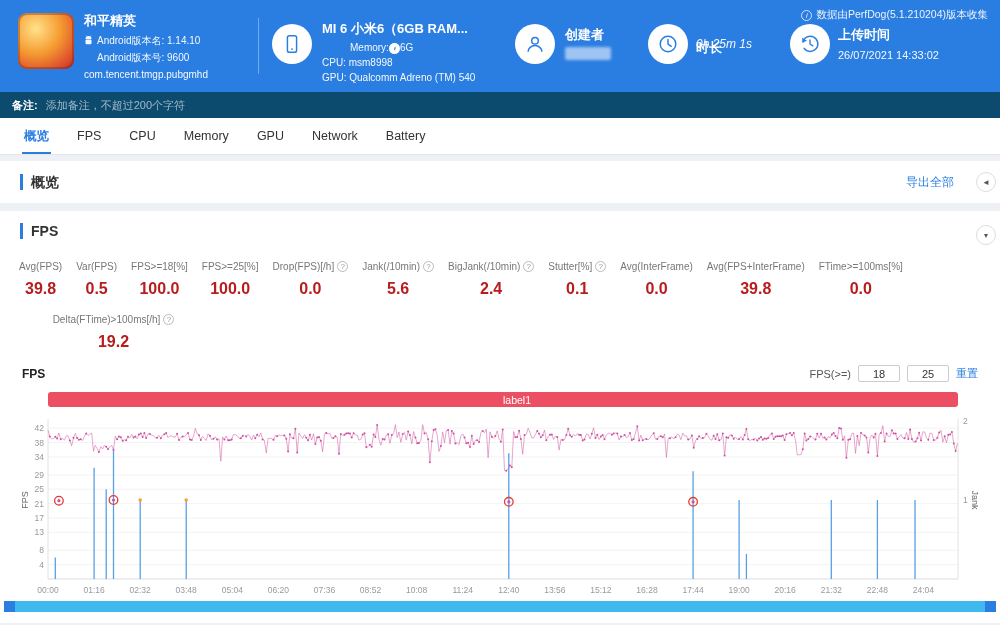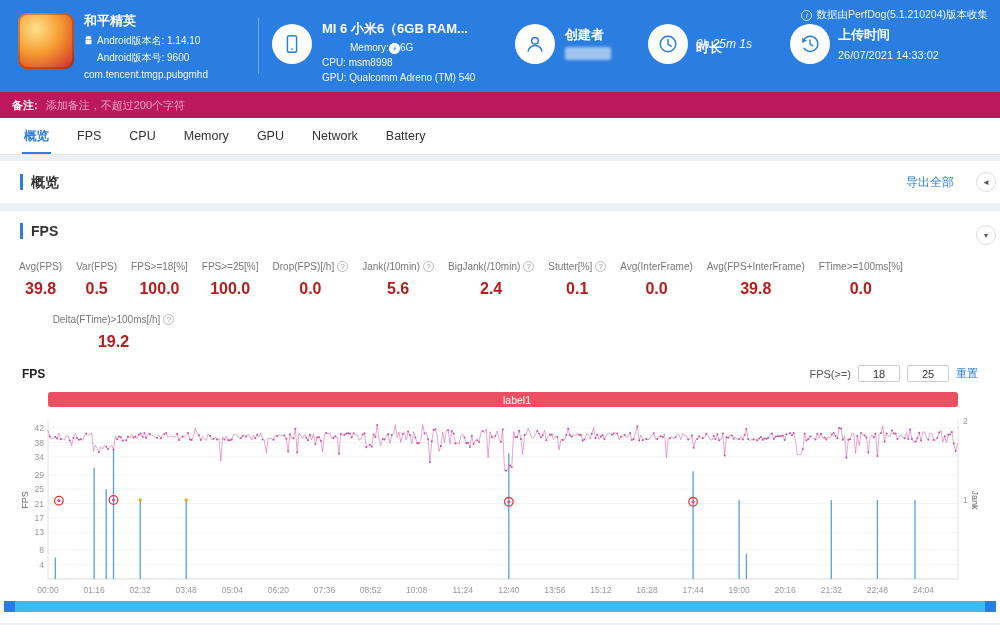--- a/index.html
+++ b/index.html
@@ -28,21 +28,21 @@
   .dur-label { left:696px; top:39px; } .dur-value { left:696px; top:37px; font-size:12px;font-style:italic; }
   .up-label { left:838px; top:26px; } .up-value { left:838px; top:49px; font-size:11px; }
   .collect-note { position:absolute; right:12px; top:8px; font-size:10.5px; opacity:.9;
     display:flex; align-items:center; gap:4px; }
   .info-ring { display:inline-flex; width:11px; height:11px; border:1px solid rgba(255,255,255,.85);
     border-radius:50%; font-size:7.5px; align-items:center; justify-content:center; font-style:italic; }
   .info-solid { display:inline-flex; width:11px; height:11px; background:#fff; color:#2a7de1;
     border-radius:50%; font-size:8px; font-weight:bold; align-items:center; justify-content:center; font-style:italic; }
 
   
-  .remarks { height:26px; background:#be185d; display:flex; align-items:center; padding:0 12px; gap:8px; }
+  .remarks { height:26px; background:#0c4a6e; display:flex; align-items:center; padding:0 12px; gap:8px; }
   .remarks-label { color:#fff; font-size:11px; font-weight:bold; }
   .remarks-ph { color:rgba(255,255,255,.6); font-size:11px; }
 
   
   .tabs { height:37px; background:#fff; border-bottom:1px solid #e6e6e6; display:flex; padding-left:10px; }
   .tab { position:relative; display:flex; align-items:center; padding:0 14px; font-size:12.5px;
     color:#333; cursor:pointer; }
   .tab.active { color:#2a7de1; font-weight:bold; }
   .tab.active::after { content:""; position:absolute; left:12px; right:12px; bottom:0; height:2px; background:#2a7de1; }
 

